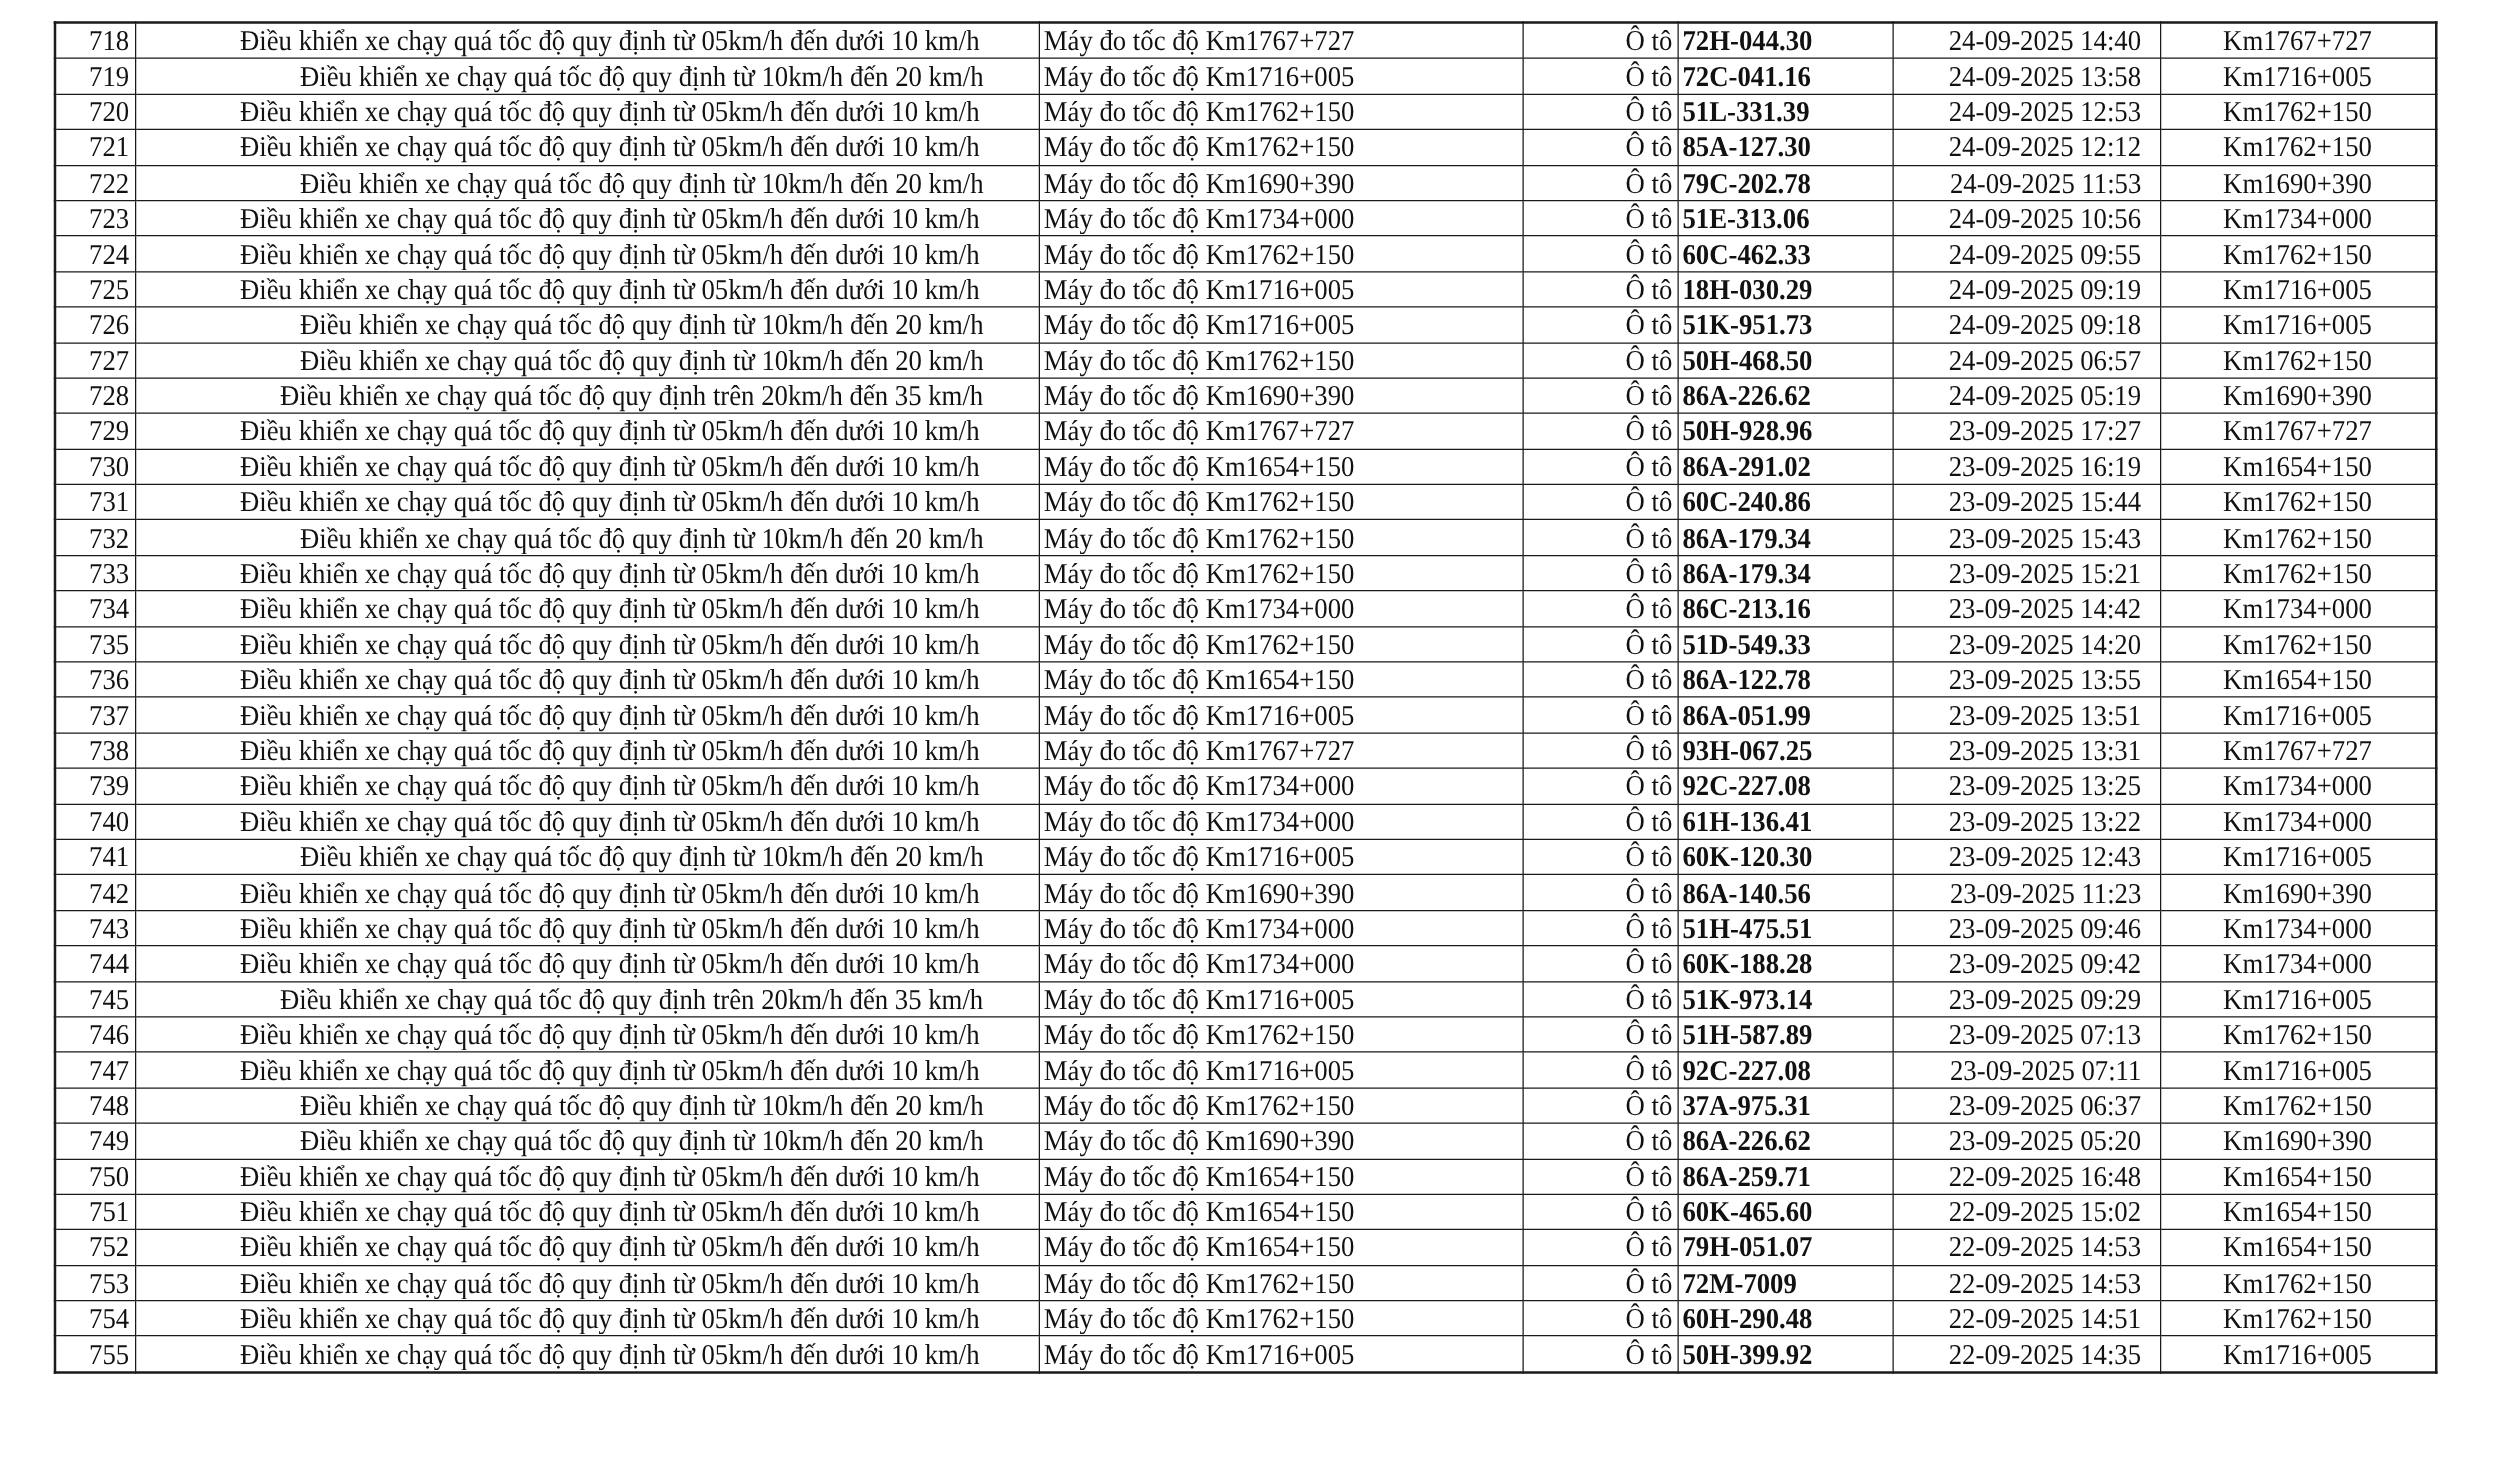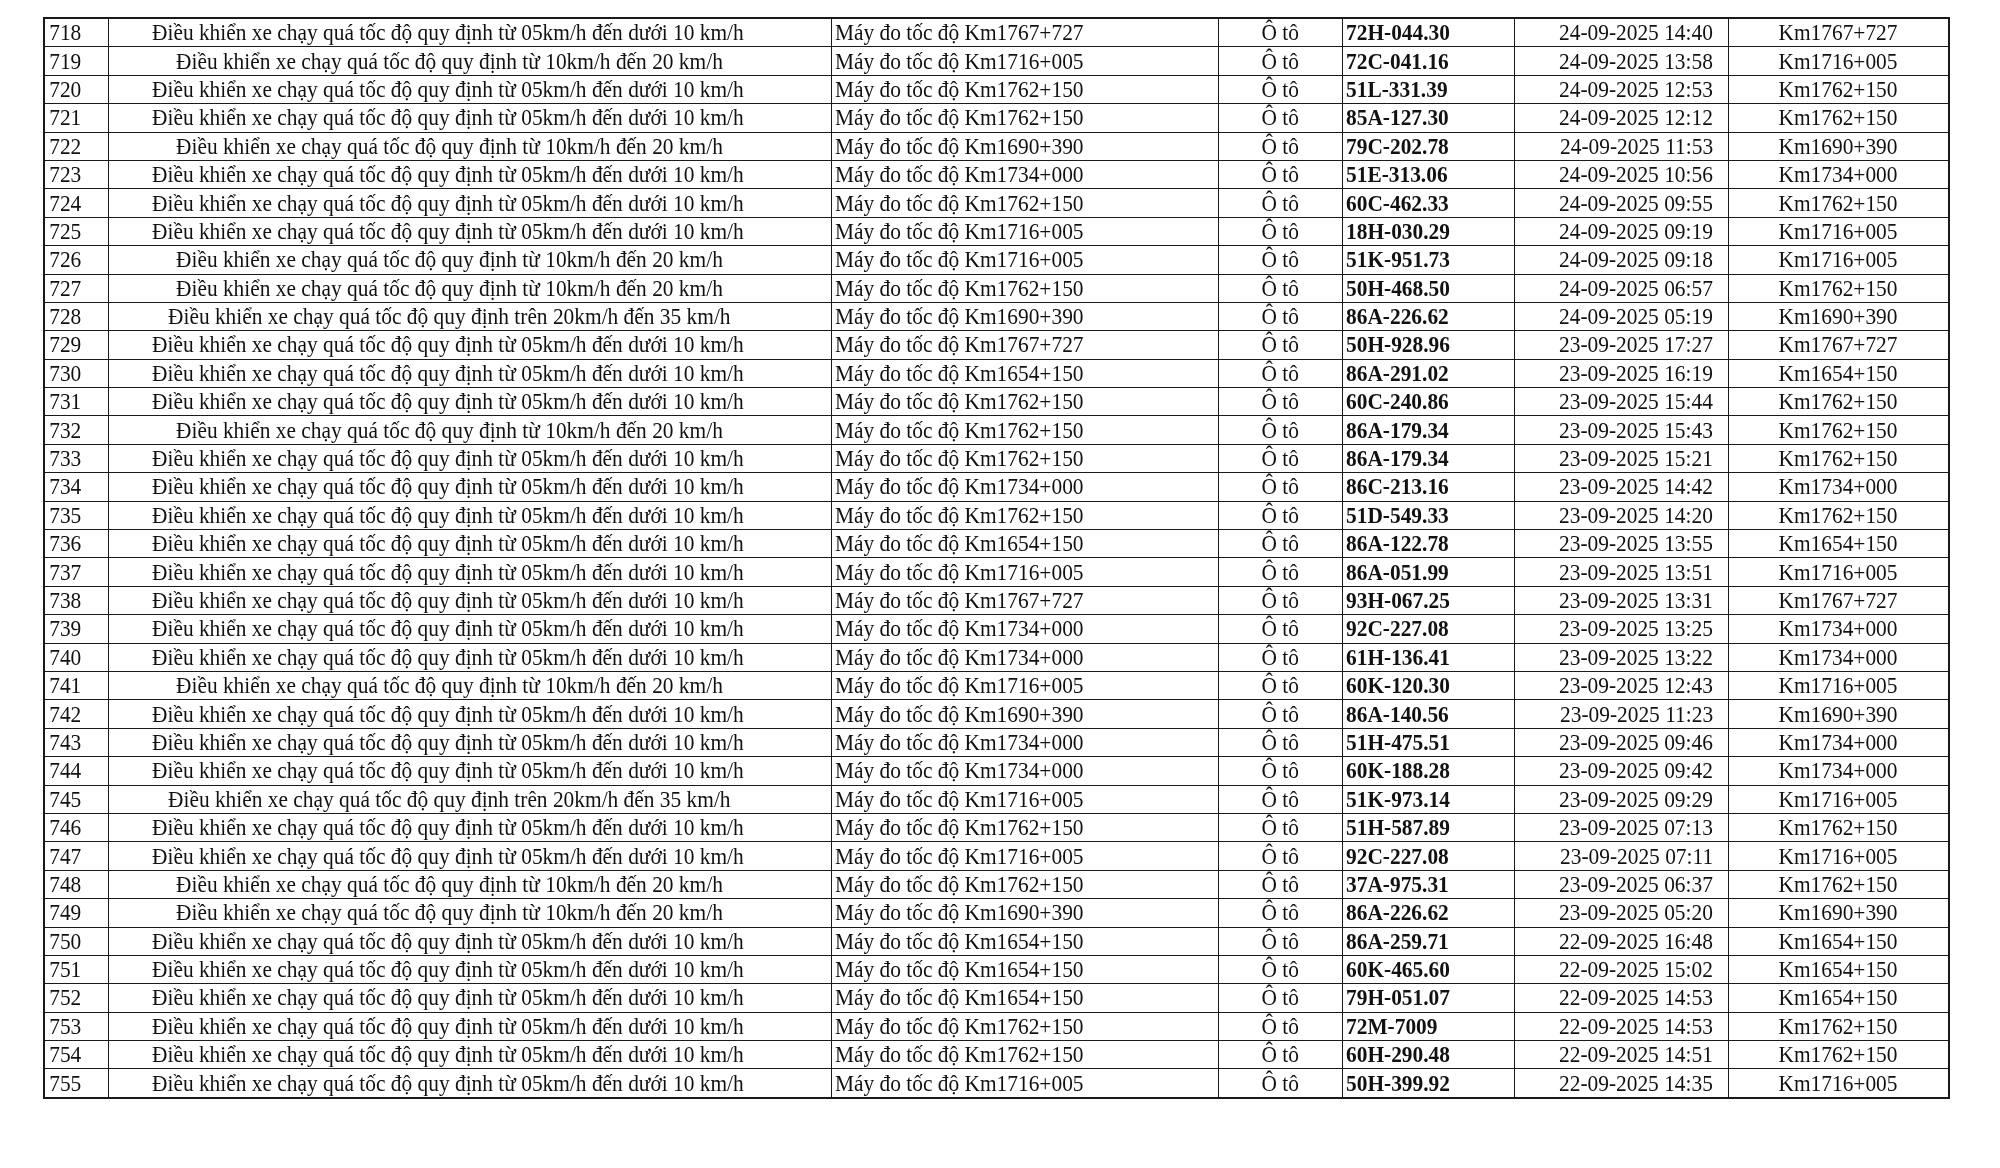--- a/index.html
+++ b/index.html
@@ -30,24 +30,24 @@
     }
     table.violations td {
       border: 1.6px solid #1a1a1a;
       height: 27.4px;
       padding: 0 3px;
       line-height: 27px;
       white-space: nowrap;
       overflow: hidden;
       vertical-align: middle;
     }
-    .c-stt { width: 63px; text-align: left; }
-    .c-desc { width: 708px; text-align: center; }
+    .c-stt { width: 63px; text-align: right; }
+    .c-desc { width: 708px; text-align: right; }
     .c-dev { width: 378px; text-align: left; }
-    .c-veh { width: 122px; text-align: center; }
+    .c-veh { width: 122px; text-align: right; }
     .c-plate { width: 168px; text-align: left; font-weight: bold; margin-top: 20px; }
     .c-time { width: 209px; text-align: right; }
     .c-loc { width: 216px; text-align: center; }
     .squeeze {
       display: inline-block;
       transform: scaleX(0.93);
       transform-origin: left center;
     }
     .c-stt .squeeze, .c-veh .squeeze, .c-loc .squeeze {
       transform-origin: center center;

